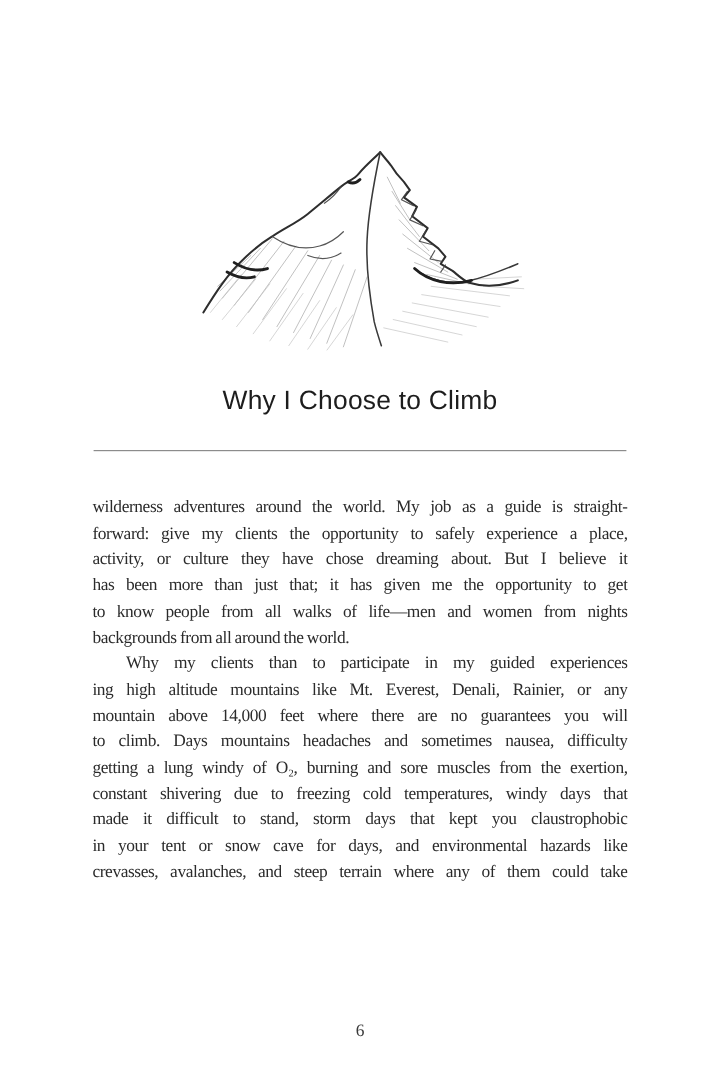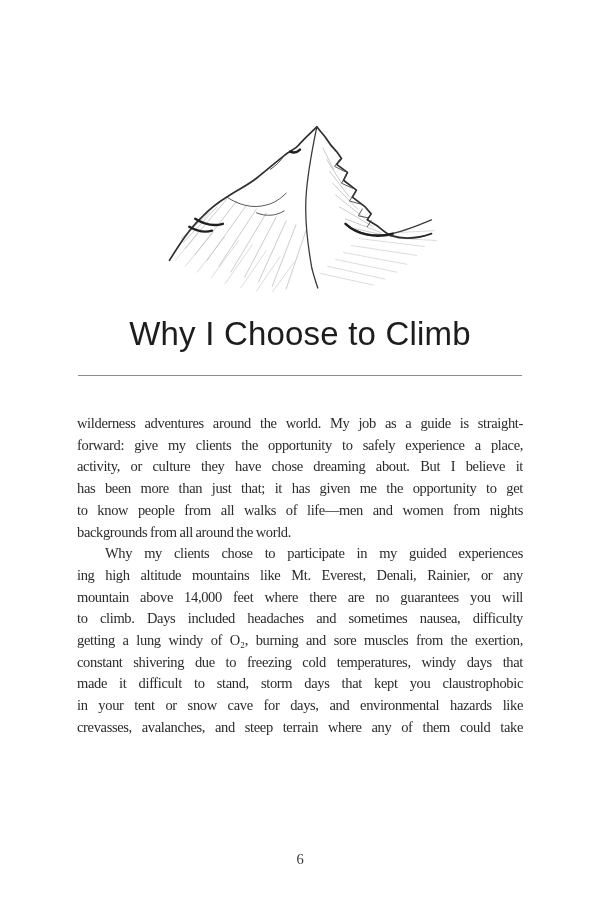--- a/index.html
+++ b/index.html
@@ -24,21 +24,21 @@
   .ridge    { fill: none; stroke: #444444; stroke-width: 1;   stroke-linecap: round; stroke-linejoin: round; opacity: .9; }
   .accent   { fill: none; stroke: #1f1f1f; stroke-width: 2.4; stroke-linecap: round; }
   .hatch    { fill: none; stroke: #a6a6a6; stroke-width: .7;  stroke-linecap: round; opacity: .85; }
   .hatch2   { fill: none; stroke: #c4c4c4; stroke-width: .7;  stroke-linecap: round; opacity: .85; }
   .chapter-title {
     margin-top: 22px;
     height: 40px;
     line-height: 40px;
     text-align: center;
     font-family: "Liberation Sans", sans-serif;
-    font-size: 33px;
+    font-size: 22px;
     font-weight: 400;
     color: #1d1d1d;
     letter-spacing: 0.2px;
   }
   .rule {
     width: 444px;
     margin: 21px auto 0;
     border: none;
     border-top: 1px solid #8c8c8c;
     height: 0;
@@ -98,24 +98,24 @@
 
   <hr class="rule">
 
   <div class="body-text">
       <div class="line">wilderness adventures around the world. My job as a guide is straight-</div>
       <div class="line">forward: give my clients the opportunity to safely experience a place,</div>
       <div class="line">activity, or culture they have chose dreaming about. But I believe it</div>
       <div class="line">has been more than just that; it has given me the opportunity to get</div>
       <div class="line">to know people from all walks of life—men and women from nights</div>
       <div class="line lastline">backgrounds from all around the world.</div>
-      <div class="line indent">Why my clients chose to participate in my guided experiences</div>
+      <div class="line indent">Why my clients than to participate in my guided experiences</div>
       <div class="line">ing high altitude mountains like Mt. Everest, Denali, Rainier, or any</div>
       <div class="line">mountain above 14,000 feet where there are no guarantees you will</div>
-      <div class="line">to climb. Days included headaches and sometimes nausea, difficulty</div>
+      <div class="line">to climb. Days mountains headaches and sometimes nausea, difficulty</div>
       <div class="line">getting a lung windy of O₂, burning and sore muscles from the exertion,</div>
       <div class="line">constant shivering due to freezing cold temperatures, windy days that</div>
       <div class="line">made it difficult to stand, storm days that kept you claustrophobic</div>
       <div class="line">in your tent or snow cave for days, and environmental hazards like</div>
       <div class="line">crevasses, avalanches, and steep terrain where any of them could take</div>
     </div>
 
   <div class="page-number">6</div>
 
 </div>

